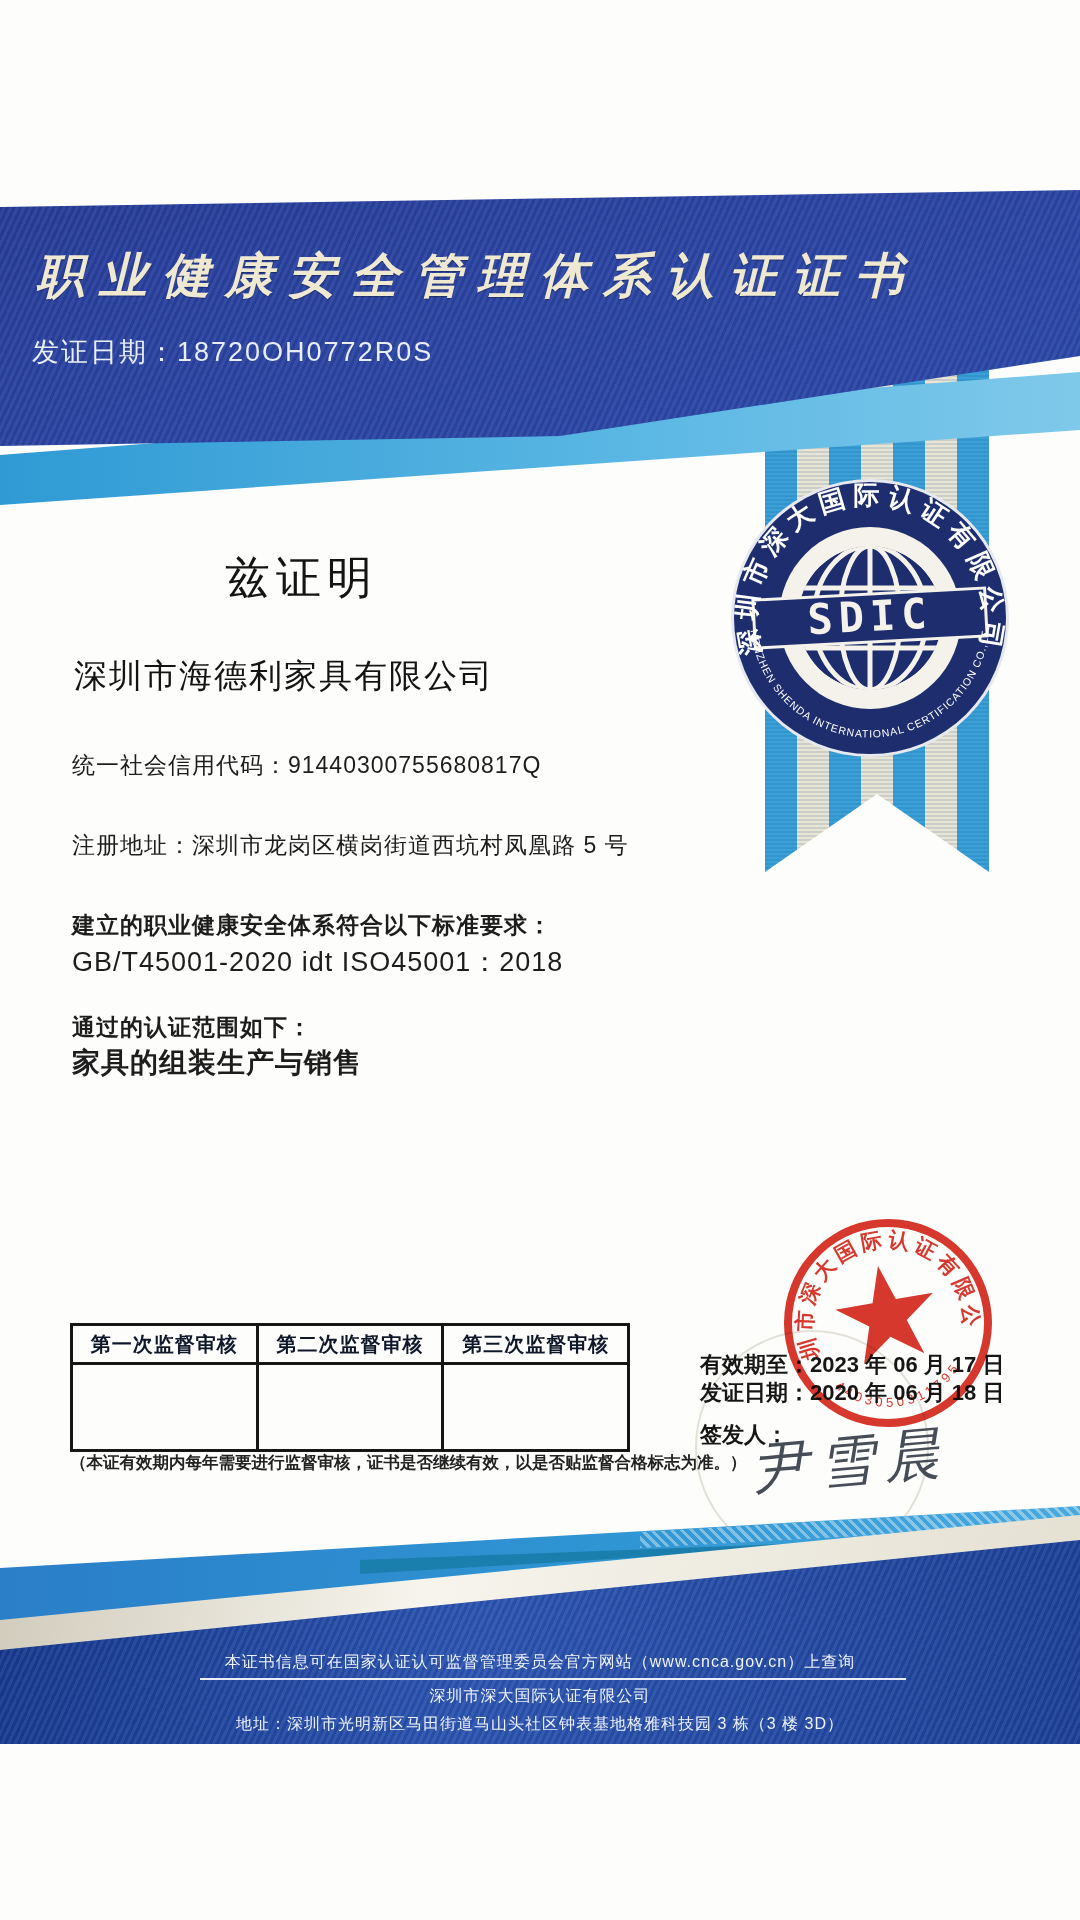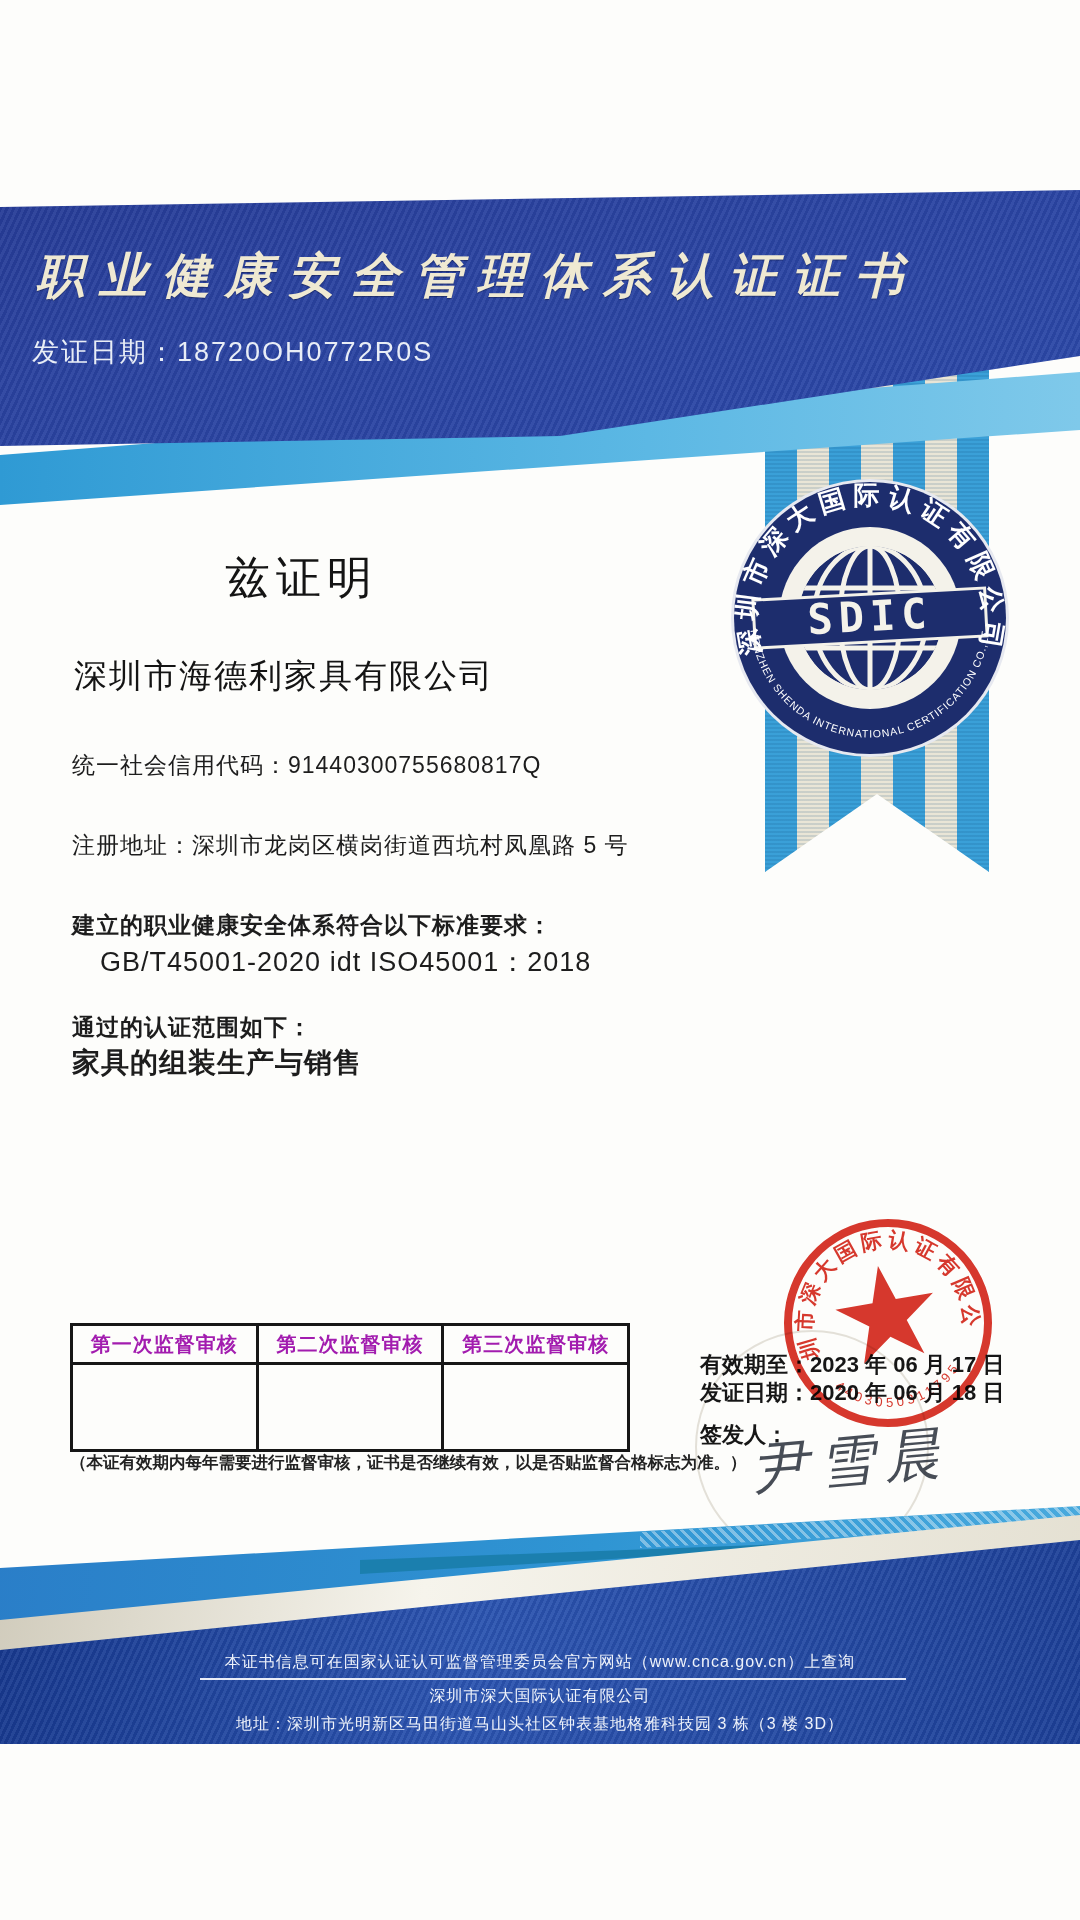--- a/index.html
+++ b/index.html
@@ -49,32 +49,32 @@
   
   .badge{left:730px;top:478px;width:280px;height:280px;}
 
   
   .certify-heading{left:225px;top:548px;font-size:45px;font-weight:500;color:#141414;letter-spacing:6px;}
   .company-name{left:74px;top:654px;font-size:33px;color:#141414;letter-spacing:2px;}
   .bodyline{left:72px;font-size:23px;color:#1d1d1d;letter-spacing:1px;}
   .credit-line{top:750px;}
   .addr-line{top:830px;text-align:center;}
   .std-intro{top:910px;font-weight:600;}
-  .std-line{top:944px;font-size:27px;margin-left:28px;}
+  .std-line{top:944px;font-size:27px;}
   .scope-intro{top:1012px;font-weight:600;}
   .scope-line{top:1044px;font-size:28px;font-weight:700;}
 
   
   .audit-table{
     left:70px;top:1323px;width:560px;height:119px;
     border-collapse:collapse;table-layout:fixed;
   }
   .audit-table th{
     border:3px solid #161616;height:34px;
-    font-size:20px;font-weight:700;color:#a21caf;letter-spacing:1px;
+    font-size:20px;font-weight:700;color:#0f172a;letter-spacing:1px;
     background:#fdfdfb;
   }
   .audit-table td{border:3px solid #161616;height:82px;background:#fdfdfb;}
   .note-line{
     left:70px;top:1452px;width:560px;text-align:center;
     font-size:16.5px;color:#222;font-weight:600;white-space:nowrap;
   }
 
   
   .issue-line{left:700px;font-size:22px;font-weight:600;color:#161616;white-space:nowrap;}

